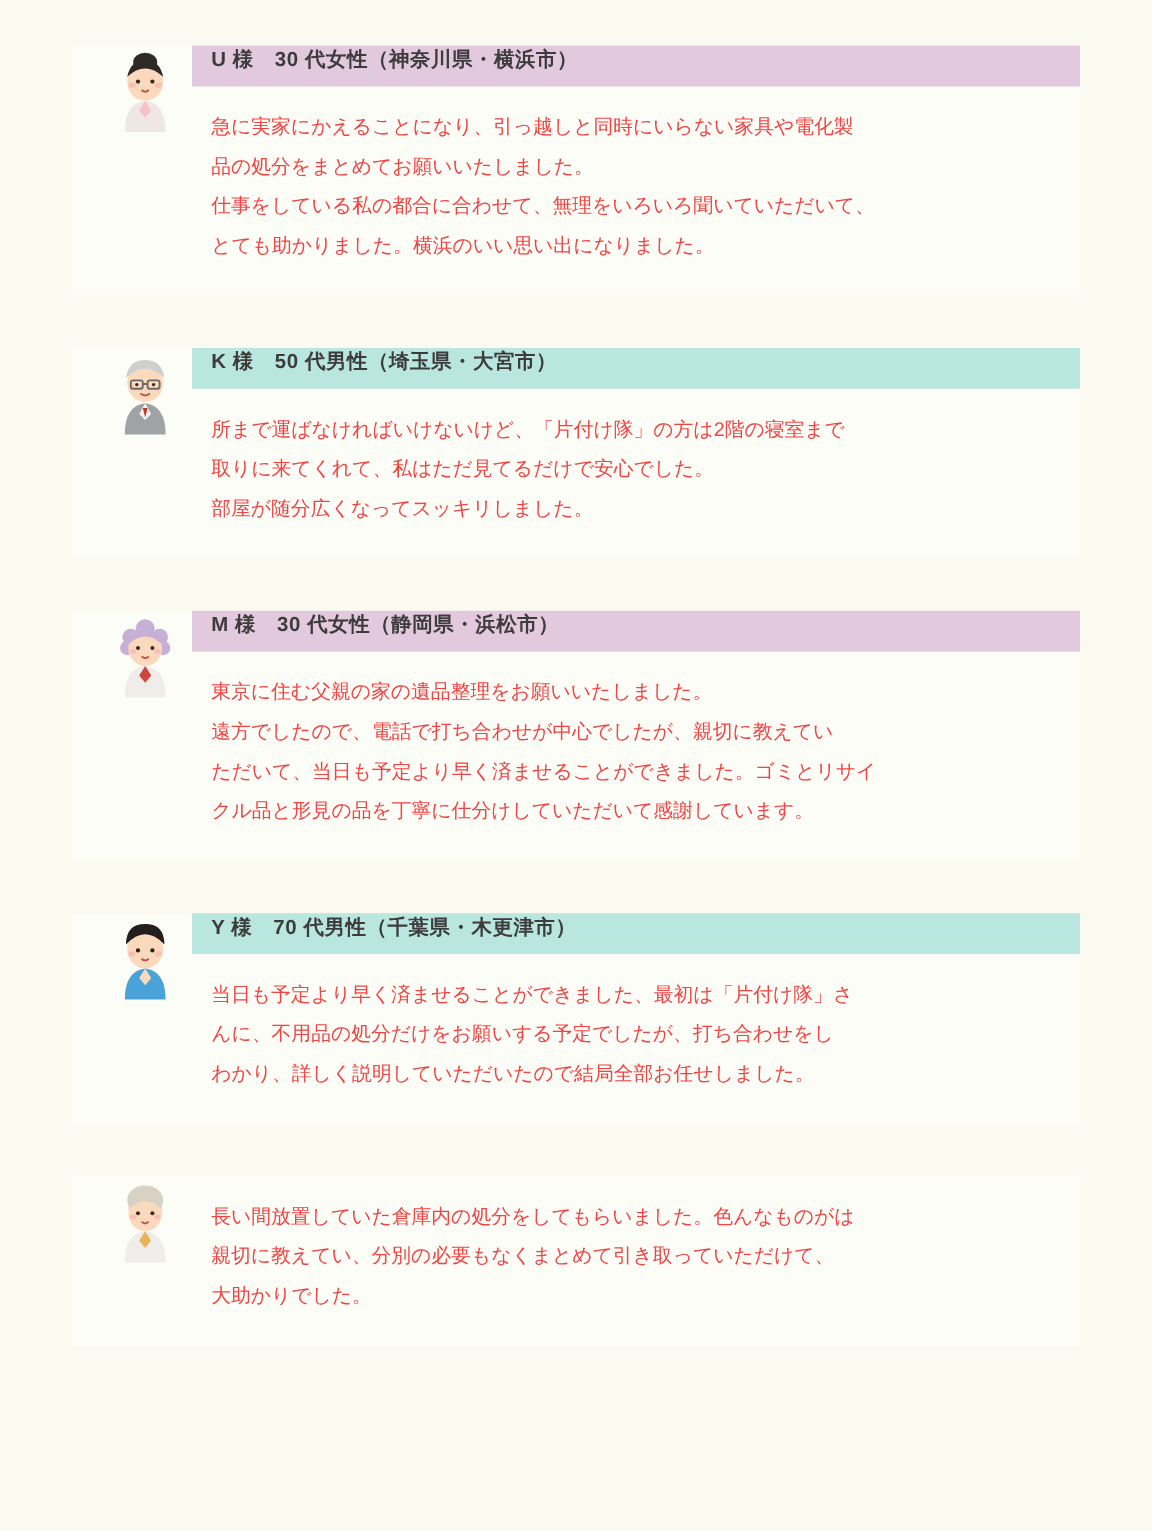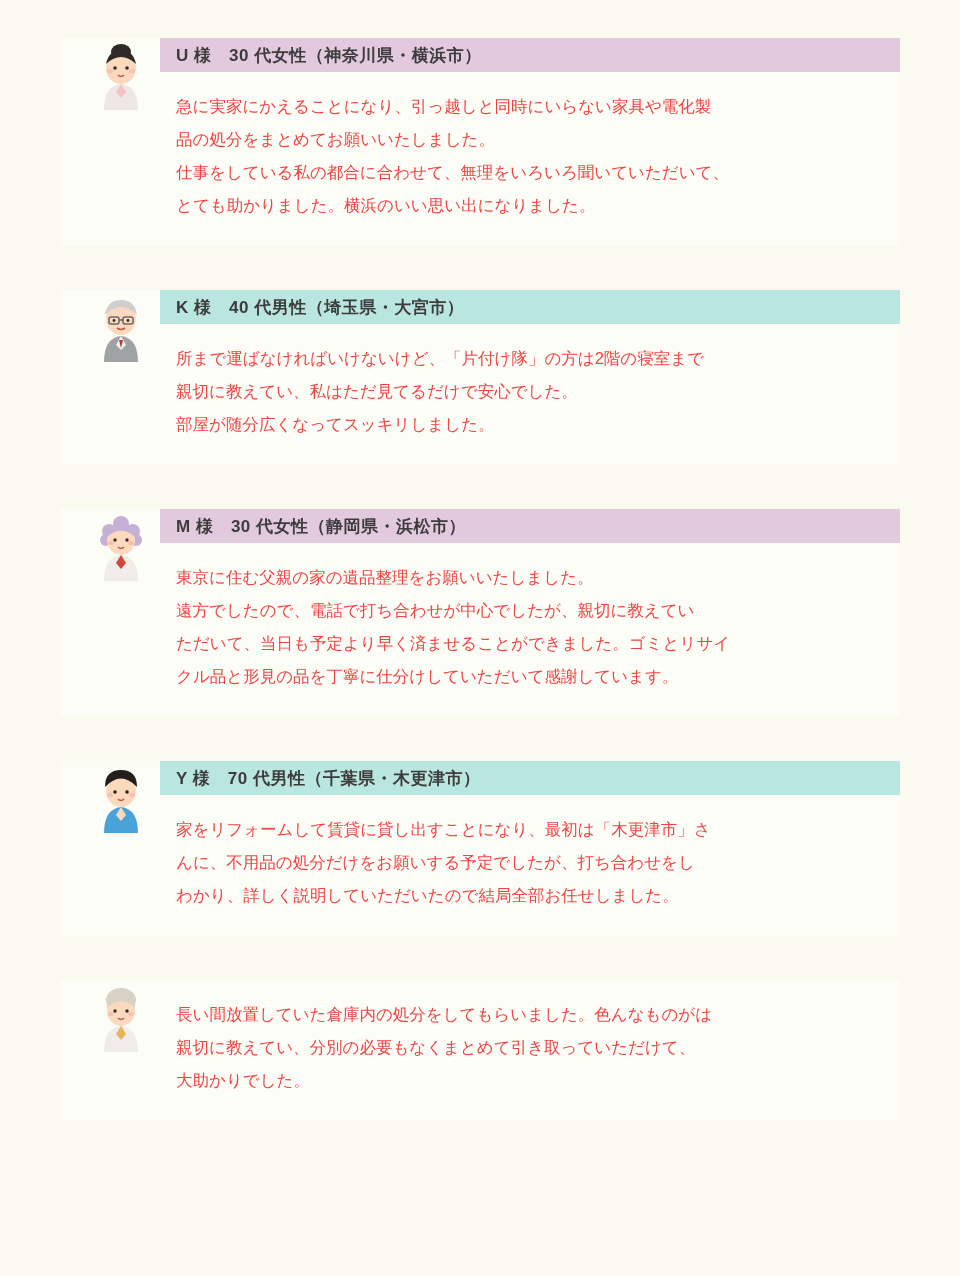--- a/index.html
+++ b/index.html
@@ -22,21 +22,20 @@
     width: 840px;
     margin: 0 auto 44px auto;
     background: #fdfdf7;
     padding-bottom: 18px;
   }
   .card:last-child { margin-bottom: 0; }
   .band {
     margin-left: 100px;
     height: 34px;
     display: flex;
-    align-items: center;
     padding-left: 16px;
   }
   .band.pink { background: #e2c9de; }
   .band.mint { background: #b9e6de; }
   .band-title {
     font-size: 17px;
     font-weight: bold;
     color: #3c3c3c;
     letter-spacing: 0.5px;
     white-space: nowrap;
@@ -100,25 +99,25 @@
         <line x1="31" y1="28" x2="35" y2="28" stroke="#6b6b6b" stroke-width="1.6"></line>
         <circle cx="26" cy="28.5" r="1.4" fill="#3a2a22"></circle>
         <circle cx="40" cy="28.5" r="1.4" fill="#3a2a22"></circle>
         <path d="M29 36 q4 3 8 0" stroke="#b8564f" stroke-width="1.6" fill="none"></path>
         <path d="M16 70 q0 -24 17 -26 q17 2 17 26z" fill="#9fa3a6"></path>
         <path d="M33 44 l-5 9 l5 5 l5 -5z" fill="#f2f2f2"></path>
         <path d="M31 48 l2 8 l2 -8z" fill="#c0392b"></path>
       </svg>
     </div>
     <div class="band mint">
-      <span class="band-title">K 様　40 代男性（埼玉県・大宮市）</span>
+      <span class="band-title">K 様　50 代男性（埼玉県・大宮市）</span>
     </div>
     <div class="body-text">
       <div>所まで運ばなければいけないけど、「片付け隊」の方は2階の寝室まで</div>
-      <div>親切に教えてい、私はただ見てるだけで安心でした。</div>
+      <div>取りに来てくれて、私はただ見てるだけで安心でした。</div>
       <div>部屋が随分広くなってスッキリしました。</div>
     </div>
   </div>
 
   <div class="card">
     <div class="avatar">
       <svg viewBox="0 0 66 72" width="66" height="72">
         <g fill="#c6b0d6">
           <circle cx="21" cy="20" r="7"></circle>
             <circle cx="33" cy="13" r="8"></circle>
@@ -159,21 +158,21 @@
         <ellipse cx="44" cy="32" rx="3" ry="2.2" fill="#f7b3b0" opacity=".7"></ellipse>
         <path d="M30 36 q3 3 6 0" stroke="#b8564f" stroke-width="1.6" fill="none"></path>
         <path d="M16 70 q0 -24 17 -26 q17 2 17 26z" fill="#4aa3d8"></path>
         <path d="M33 44 l-5 8 l5 6 l5 -6z" fill="#fbd9bd"></path>
       </svg>
     </div>
     <div class="band mint">
       <span class="band-title">Y 様　70 代男性（千葉県・木更津市）</span>
     </div>
     <div class="body-text">
-      <div>家をリフォームして賃貸に貸し出すことになり、最初は「木更津市」さ</div>
+      <div>当日も予定より早く済ませることができました、最初は「片付け隊」さ</div>
       <div>んに、不用品の処分だけをお願いする予定でしたが、打ち合わせをし</div>
       <div>わかり、詳しく説明していただいたので結局全部お任せしました。</div>
     </div>
   </div>
 
   <div class="card">
     <div class="avatar">
       <svg viewBox="0 0 66 72" width="66" height="72">
         <ellipse cx="33" cy="18" rx="15" ry="12" fill="#d8d2c4"></ellipse>
         <ellipse cx="33" cy="29" rx="14" ry="15" fill="#fbd9bd"></ellipse>

